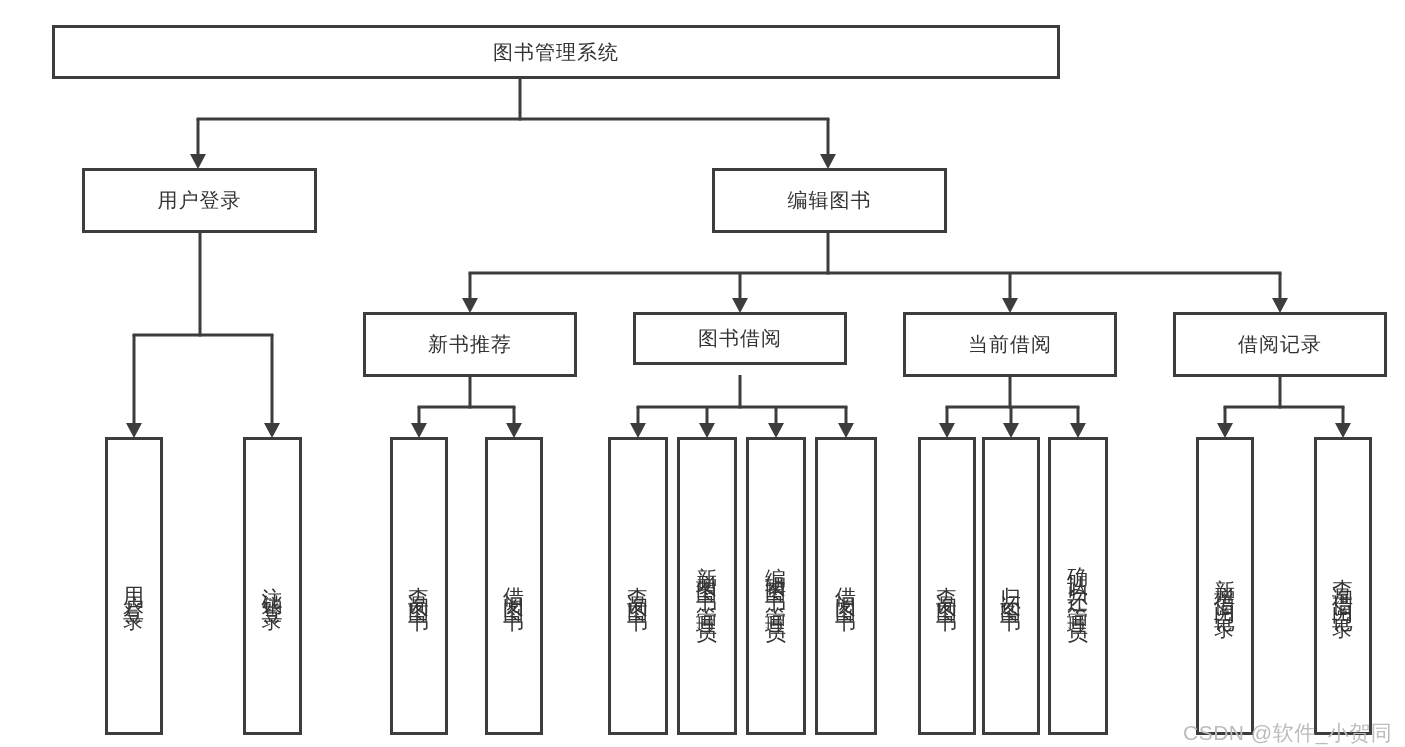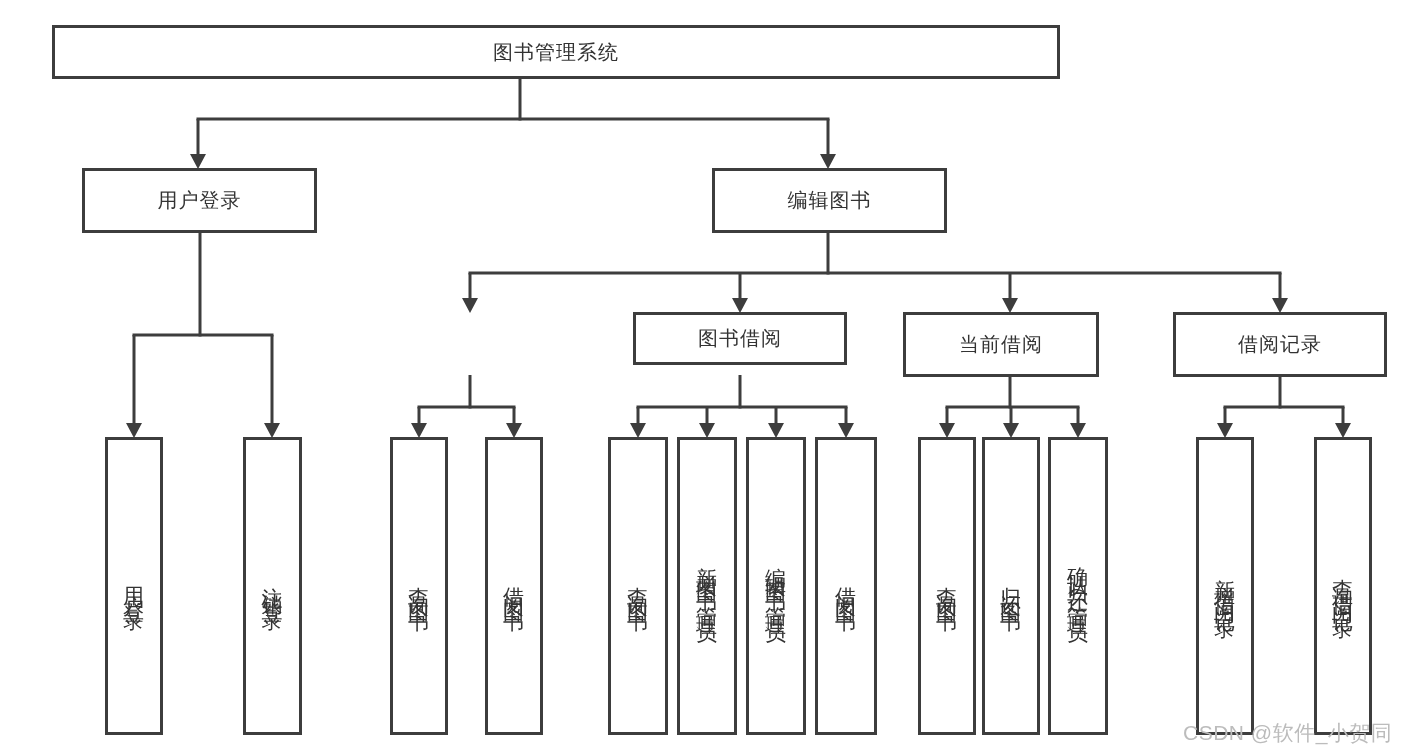--- a/index.html
+++ b/index.html
@@ -32,21 +32,21 @@
     white-space: nowrap;
   }
   
   .n-root   { left: 12px;   top: 25px;  width: 1008px; height: 54px; margin-left: 40px; }
   
   .n-login  { left: 82px;   top: 168px; width: 235px;  height: 65px; }
   .n-mgmt   { left: 712px;  top: 168px; width: 235px;  height: 65px; }
   
   .n-rec    { left: 363px;  top: 312px; width: 214px;  height: 65px; }
   .n-borrow { left: 633px;  top: 312px; width: 214px;  height: 53px; }
-  .n-cur    { left: 903px;  top: 312px; width: 196px;  height: 65px; }
+  .n-cur    { left: 903px;  top: 312px; width: 214px;  height: 65px; }
   .n-hist   { left: 1173px; top: 312px; width: 214px;  height: 65px; }
   
   .leaf { top: 437px; height: 298px; }
   .vtext {
     writing-mode: vertical-rl;
     text-orientation: mixed;
     letter-spacing: 8px;
     line-height: 1;
     font-size: 21px;
   }
@@ -154,20 +154,21 @@
       <line x1="1343" y1="407" x2="1343" y2="425"></line>
       <polygon points="1335,423 1351,423 1343,438"></polygon>
     </g>
   </svg>
 
   <div class="box n-root">图书管理系统</div>
 
   <div class="box n-login">用户登录</div>
   <div class="box n-mgmt">编辑图书</div>
 
+  <div class="box n-rec">新书推荐</div>
   <div class="box n-borrow">图书借阅</div>
   <div class="box n-cur">当前借阅</div>
   <div class="box n-hist">借阅记录</div>
 
   <div class="box leaf l1">
     <span class="vtext">用户登录</span>
   </div>
   <div class="box leaf l2">
     <span class="vtext">注销登录</span>
   </div>

